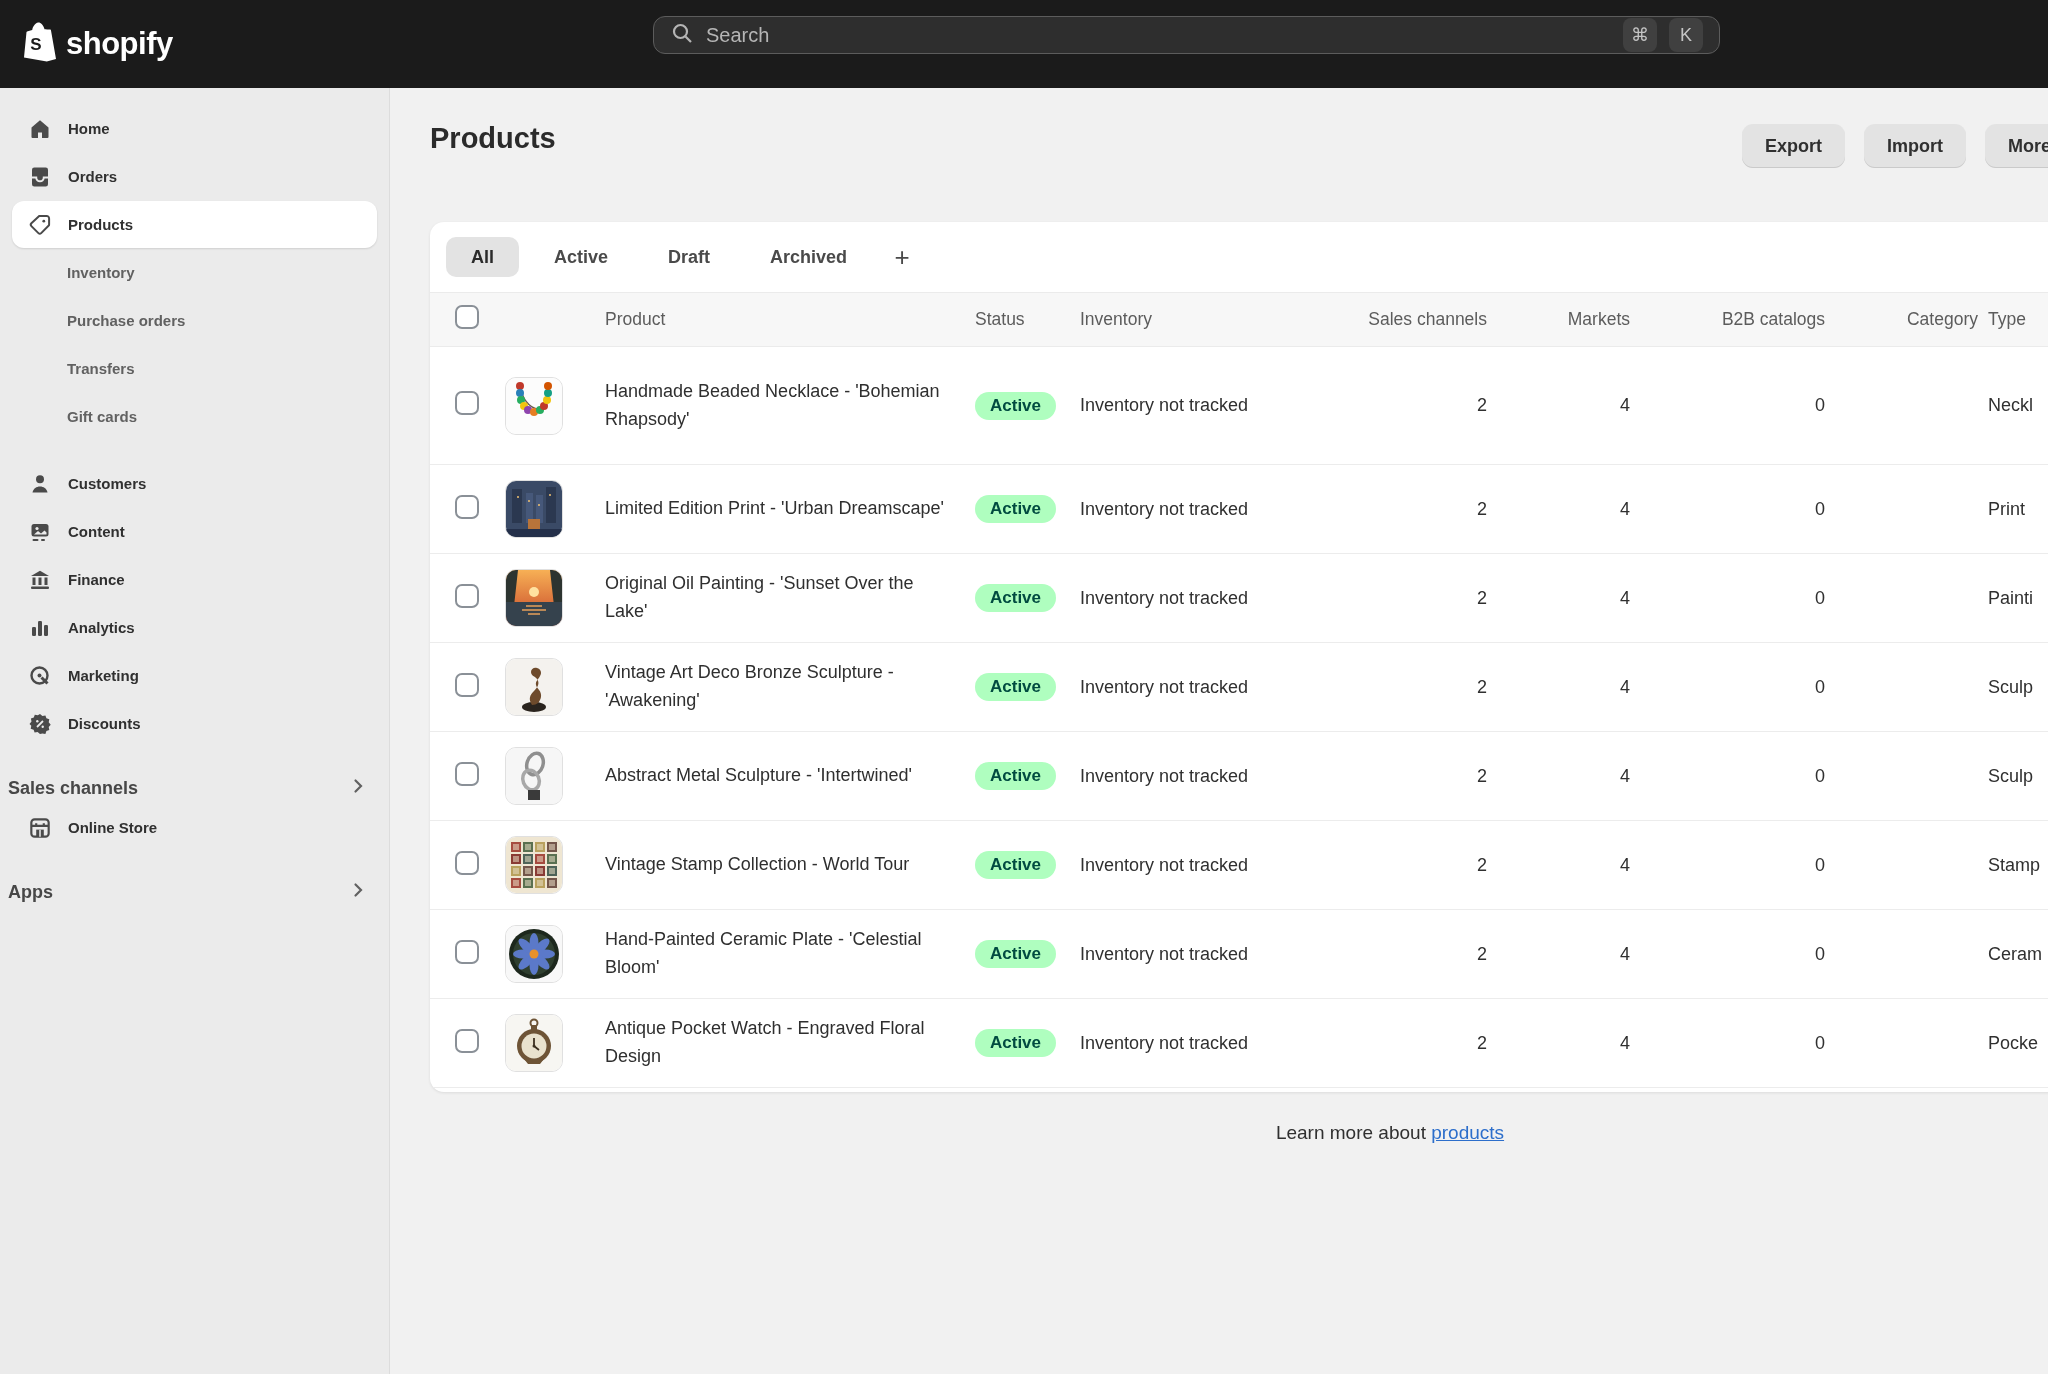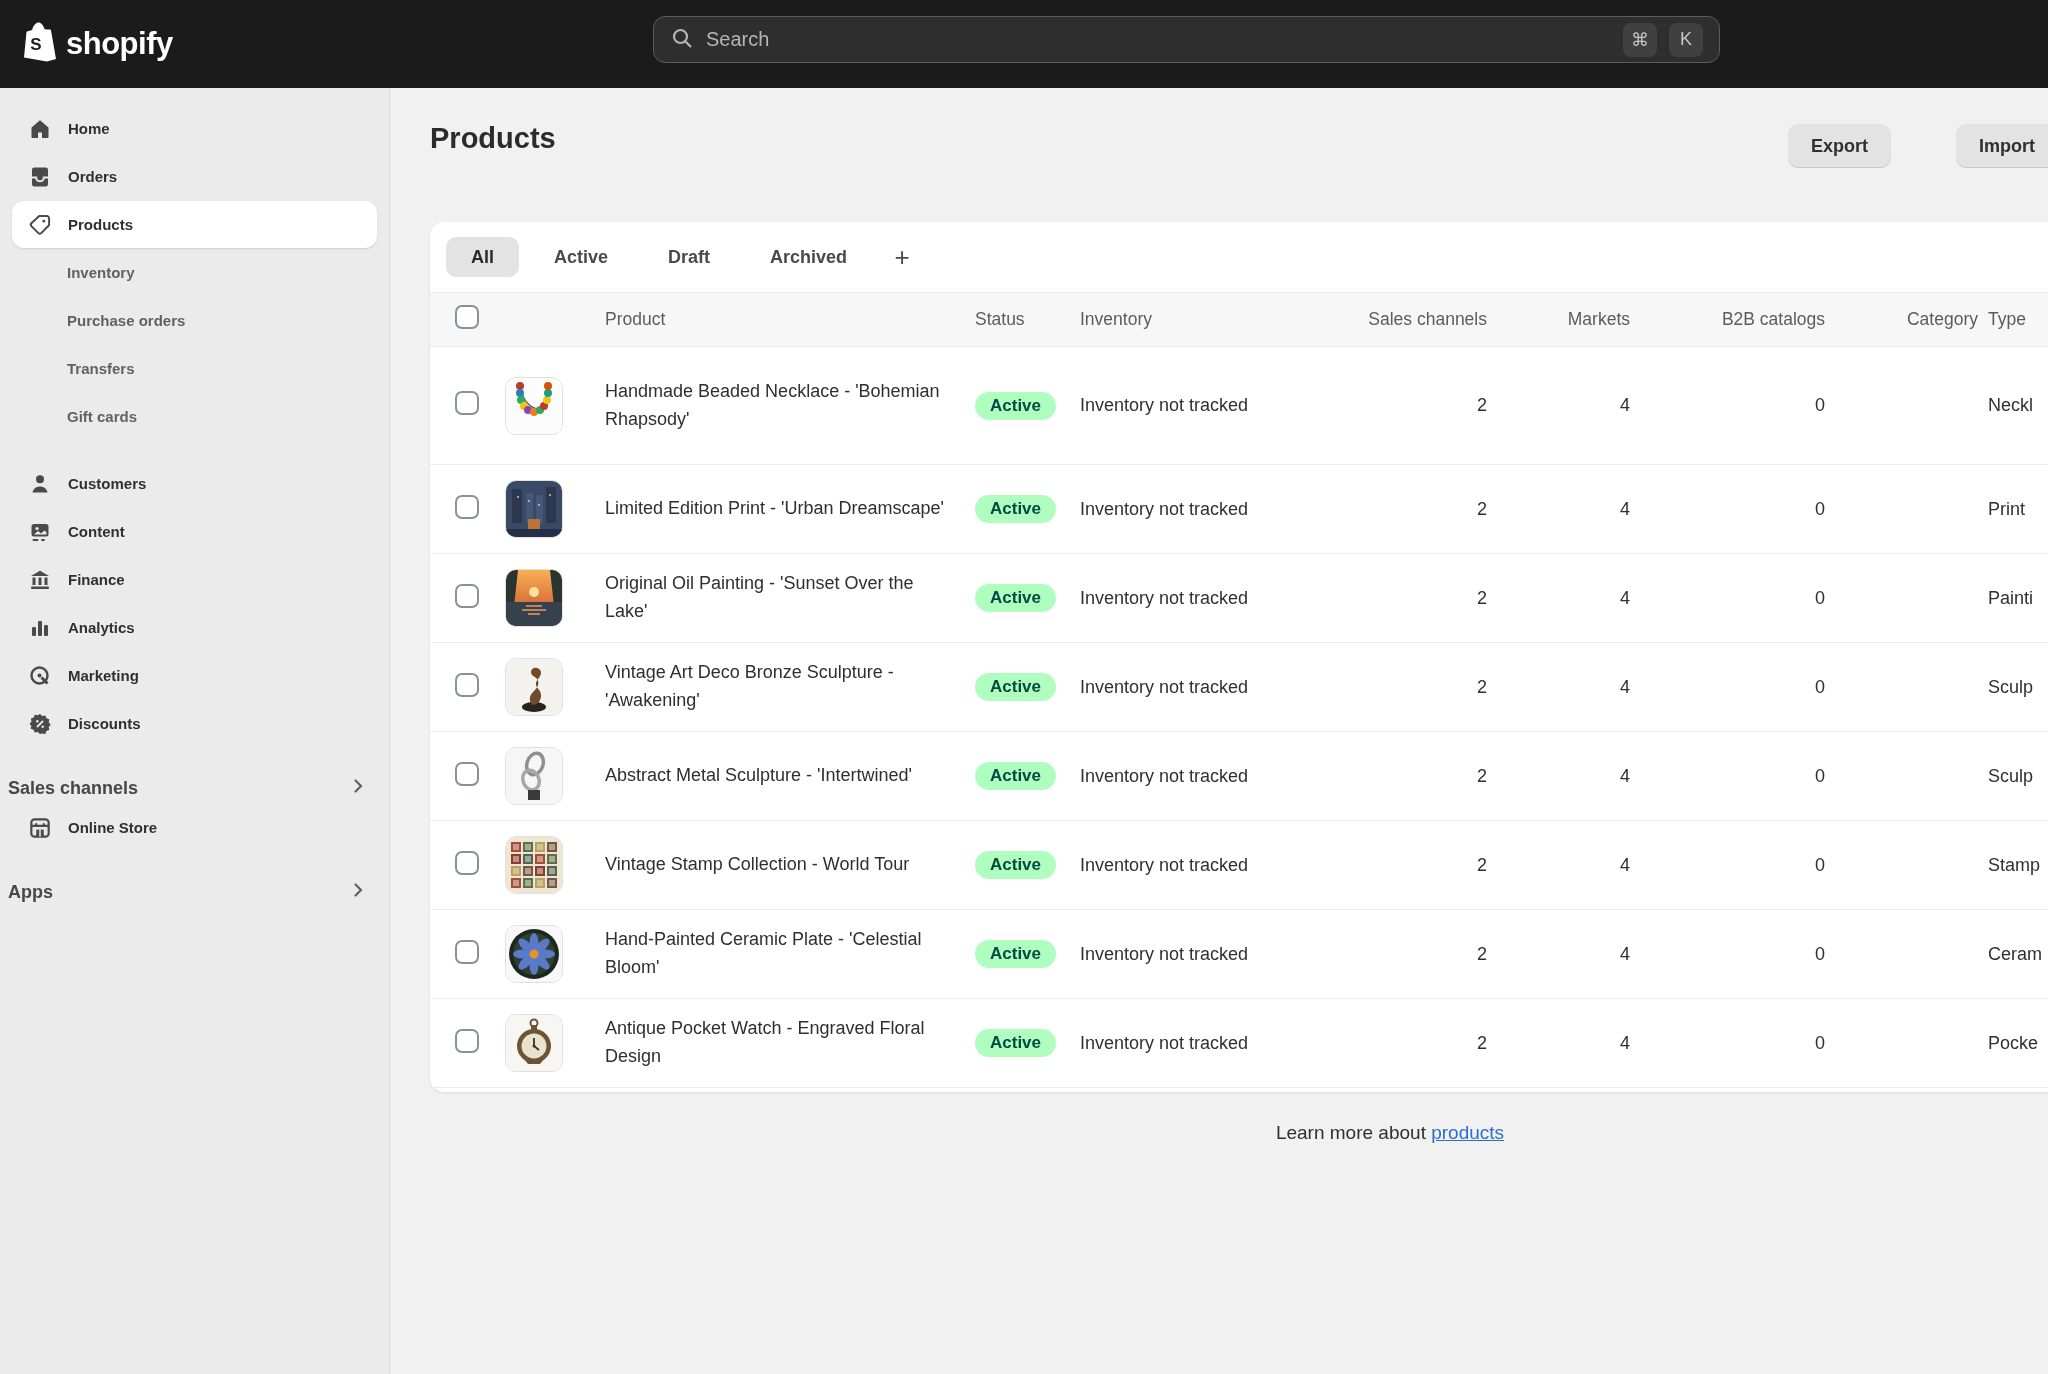--- a/index.html
+++ b/index.html
@@ -3,21 +3,21 @@
 <meta charset="utf-8">
 <style>
   * { margin:0; padding:0; box-sizing:border-box; }
   html,body { width:2048px; height:1374px; overflow:hidden; background:#f1f1f1;
     font-family:"Liberation Sans","DejaVu Sans",sans-serif; color:#303030; }
 
   
   .topbar { position:absolute; top:0; left:0; width:2048px; height:88px; background:#1b1b1b; }
   .brand { position:absolute; left:22px; top:22px; display:flex; align-items:center; gap:8px; }
   .brand-word { color:#fff; font-size:31px; font-weight:700; letter-spacing:-.5px; }
-  .search { position:absolute; left:653px; top:16px; width:1067px; height:47px;
+  .search { position:absolute; left:653px; top:16px; width:1067px; height:38px;
     background:#2e2e2e; border:1px solid #5c5c5c; border-radius:12px;
     display:flex; align-items:center; gap:12px; padding:0 16px; }
   .search input { flex:1; background:transparent; border:0; outline:0; color:#e3e3e3; font-size:20px;
     font-family:inherit; }
   .search input::placeholder { color:#b5b5b5; }
   .kbd { min-width:34px; height:34px; padding:0 8px; background:#404040; border-radius:8px;
     color:#c5c5c5; font-size:18px; display:flex; align-items:center; justify-content:center; }
 
   
   .sidebar { position:absolute; top:88px; left:0; width:390px; height:1286px;
@@ -29,21 +29,21 @@
   .side-item.active { background:#fff; box-shadow:0 1px 2px rgba(0,0,0,.12); }
   .side-item.gap { margin-top:20px; }
   .section-row { display:flex; align-items:center; justify-content:space-between;
     margin:30px 22px 4px 8px; font-size:18px; font-weight:600; color:#474747; }
 
   
   .page-title { position:absolute; left:430px; top:122px; font-size:29px; font-weight:700; color:#2b2b2b; }
   .actions { position:absolute; left:1742px; top:124px; display:flex; gap:19px; }
   .btn { height:44px; padding:0 23px; background:#e3e3e3; border:0; border-radius:11px;
     font-family:inherit; font-size:18px; font-weight:600; color:#303030; cursor:pointer;
-    box-shadow:inset 0 -1px 0 #cacaca; white-space:nowrap;margin-left:46px; }
+    box-shadow:inset 0 -1px 0 #cacaca; white-space:nowrap; }
 
   
   .card { position:absolute; left:430px; top:222px; width:1920px; height:870px;
     background:#fff; border-radius:14px; box-shadow:0 1px 3px rgba(0,0,0,.09); overflow:hidden; }
   .tabs { display:flex; align-items:center; gap:10px; height:70px; padding:0 16px; }
   .tab { height:40px; padding:0 25px; border-radius:10px; display:flex; align-items:center;
     font-size:18px; font-weight:600; color:#4a4a4a; cursor:pointer; }
   .tab.selected { background:#e3e3e3; color:#2b2b2b; }
   .tab-add { width:40px; height:40px; border-radius:10px; display:flex; align-items:center;
     justify-content:center; font-size:26px; color:#4a4a4a; cursor:pointer; }

